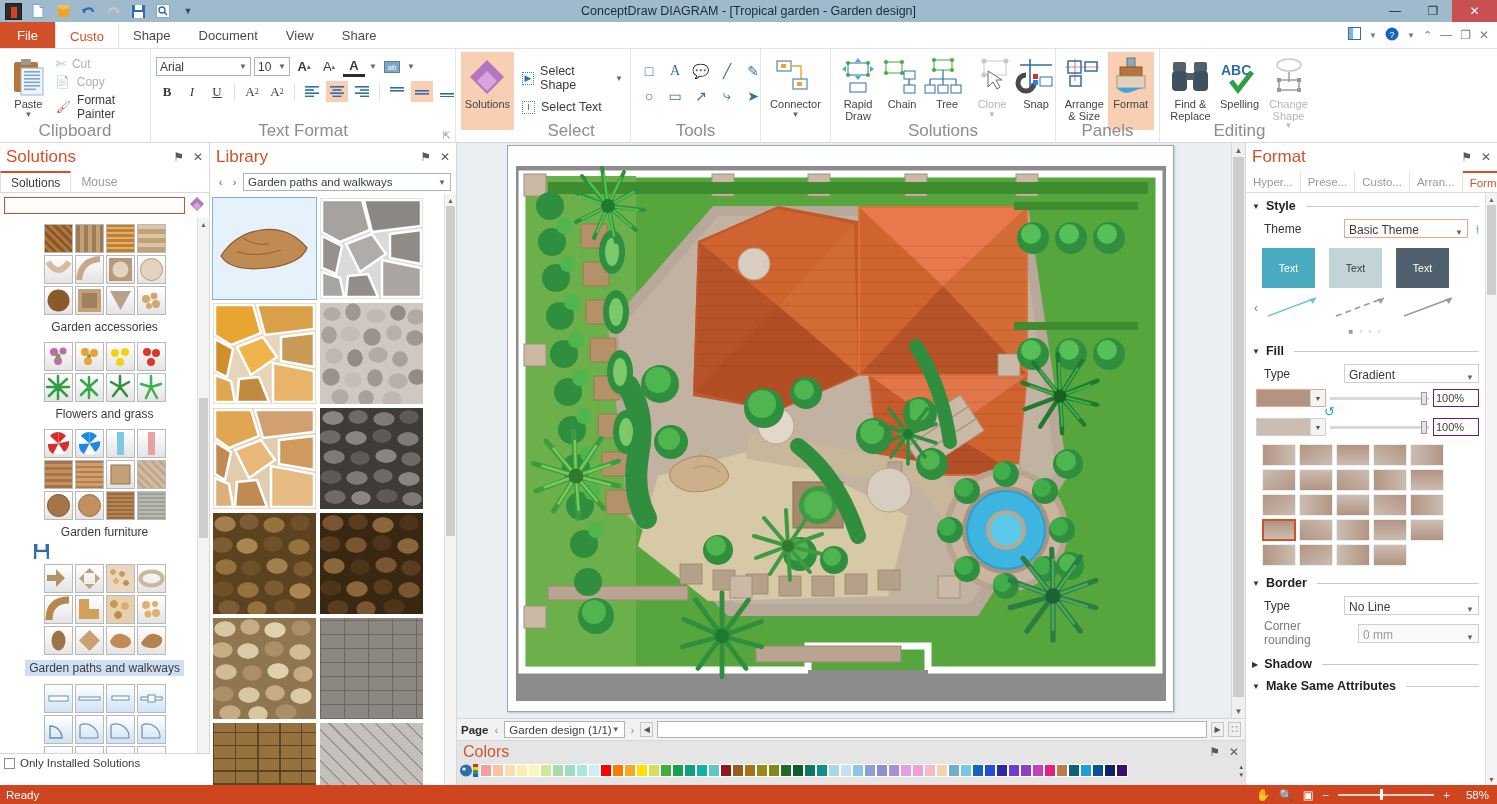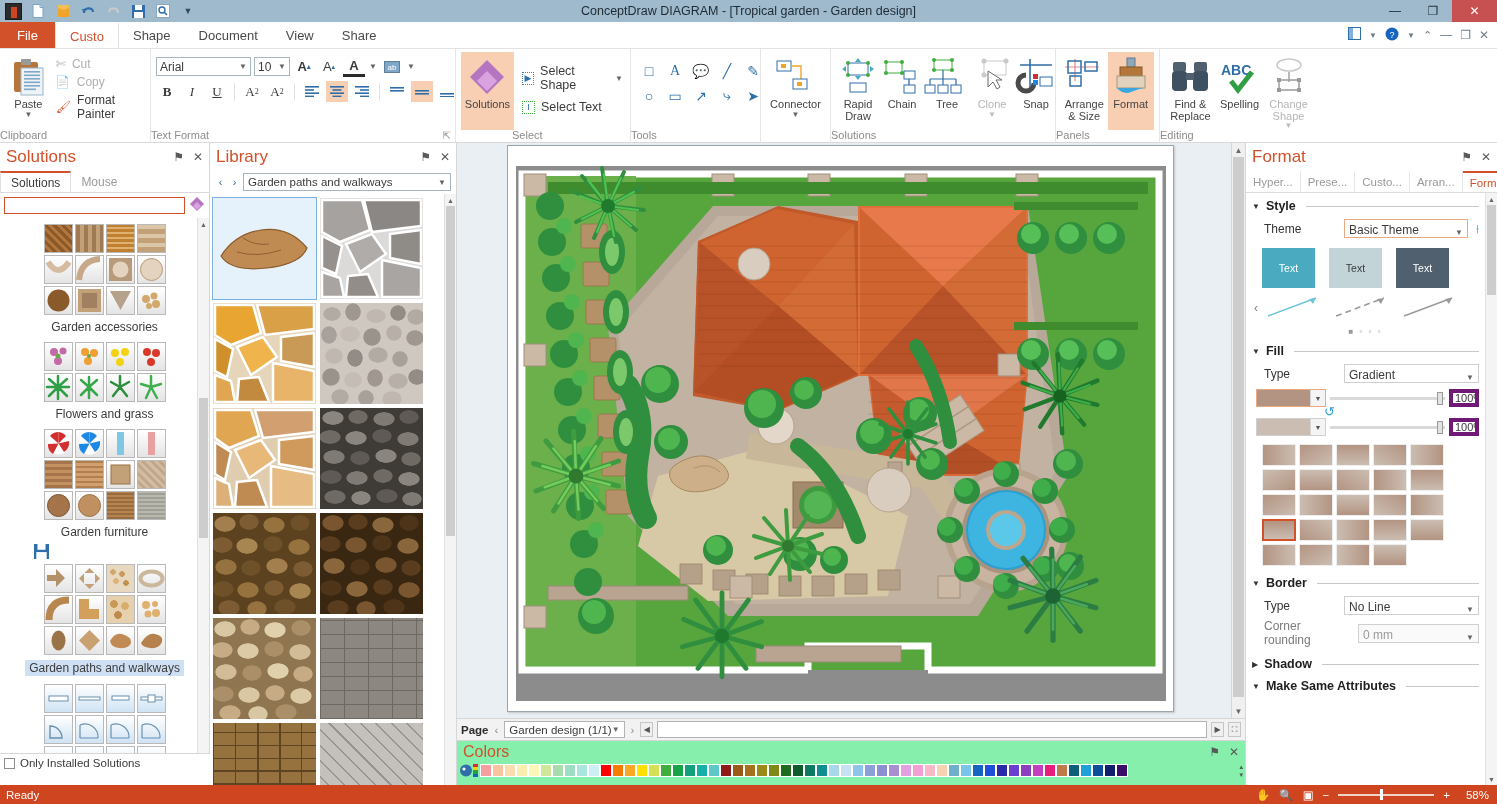--- a/index.html
+++ b/index.html
@@ -57,22 +57,22 @@
 
   
   .ribbon {
     position:absolute; left:0; top:49px; width:1497px; height:94px;
     background:#fff; border-bottom:1px solid #d9d9d9;
     display:flex; align-items:stretch;
   }
   .rgroup { position:relative; display:flex; flex-direction:column; height:94px; padding:3px 5px 0 5px; }
   .rgroup + .rgroup { border-left:1px solid #e6e6e6; }
   .rgroup .glabel {
-    position:absolute; bottom:2px; left:0; right:0; text-align:left;
-    font-size:11px; color:#8d8d8d;
+    position:absolute; bottom:2px; left:0; right:0; text-align:center;
+    font-size:17px; color:#8d8d8d;
   }
   .rgroup .gbody { display:flex; flex:1; align-items:flex-start; padding-bottom:14px; }
 
   .bigbtn {
     display:flex; flex-direction:column; align-items:center; justify-content:flex-start;
     width:54px; padding-top:3px; font-size:11px; color:#444; text-align:center; line-height:1.05;
   }
   .bigbtn .bi { height:44px; display:flex; align-items:center; justify-content:center; }
   .bigbtn.disabled { color:#b6b6b6; }
   .bigbtn.sel { background:#f9cfb4; }
@@ -186,21 +186,21 @@
     height:17px; border:1px solid #b3b3b3; background:#fff; display:flex; align-items:center;
     padding:0 4px; font-size:11.5px; min-width:118px;
   }
   .page-combo .ar { margin-left:auto; font-size:8px; color:#666; }
   .page-scroller { flex:1; height:17px; border:1px solid #b3b3b3; background:#fff; }
   .sqbtn { width:13px; height:15px; border:1px solid #c6c6c6; background:#efefef; display:flex; align-items:center; justify-content:center; font-size:8px; color:#555; }
 
   
   .colors {
     position:absolute; left:457px; top:740px; width:788px; height:61px;
-    background:#86efac; border-top:1px solid #d6d6d6;
+    background:#e5e5e5; border-top:1px solid #d6d6d6;
   }
   .colors .panel-head { height:22px; font-size:16px; }
   .swatchbar { display:flex; align-items:center; height:15px; padding:0 2px; gap:0; }
   .swatch { width:12px; height:13px; border:1px solid #fff; }
   .swend { margin-left:auto; display:flex; flex-direction:column; font-size:7px; color:#555; }
 
   
   .format {
     position:absolute; left:1245px; top:143px; width:252px; height:642px;
     background:#fff; border-left:1px solid #d7d7d7; display:flex; flex-direction:column;
@@ -230,21 +230,21 @@
   .themebox { width:53px; height:40px; display:flex; align-items:center; justify-content:center; font-size:10.5px; }
   .arrowrow { display:flex; gap:6px; padding:2px 8px; align-items:center; }
   .dots { text-align:center; font-size:8px; color:#9a9a9a; letter-spacing:2px; padding:2px 0 2px 0; }
   .gradrow { display:flex; align-items:center; gap:4px; padding:2px 6px 2px 10px; }
   .colorpick { width:70px; height:18px; border:1px solid #eaa986; display:flex; }
   .colorpick .cc { flex:1; }
   .colorpick .dd { width:15px; border-left:1px solid #d6d6d6; background:#f4f4f4; display:flex; align-items:center; justify-content:center; font-size:7px; color:#555; }
   .slider { flex:1; height:18px; display:flex; align-items:center; position:relative; }
   .slider .track { height:3px; background:#d9d9d9; width:100%; }
   .slider .knob { position:absolute; right:2px; width:6px; height:13px; background:#e2e2e2; border:1px solid #9a9a9a; }
-  .numbox { width:30px; height:18px; border:4px solid #701a75; background:#fff; font-size:11px; display:flex; align-items:center; padding-left:2px; overflow:hidden; }
+  .numbox { width:46px; height:18px; border:1px solid #701a75; background:#fff; font-size:11px; display:flex; align-items:center; padding-left:2px; overflow:hidden; }
   .gradgrid { display:grid; grid-template-columns:repeat(5,34px); gap:3px; padding:6px 6px 4px 16px; }
   .gradcell { width:34px; height:22px; border:1px solid #ededed; }
   .gradcell.sel { border:2px solid #d2512a; }
 
   
   .statusbar {
     position:absolute; left:0; bottom:0; width:1497px; height:19px;
     background:#cf4520; color:#fff; display:flex; align-items:center;
     font-size:11.5px;
   }

